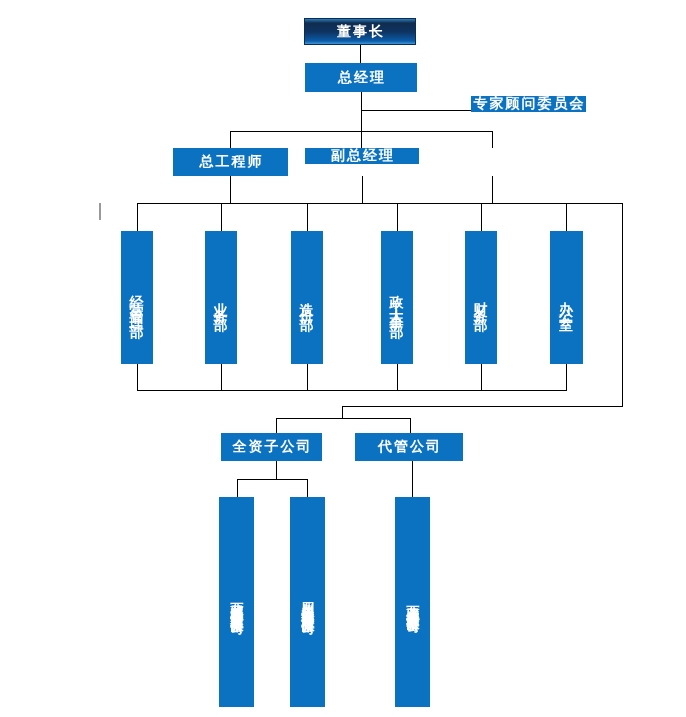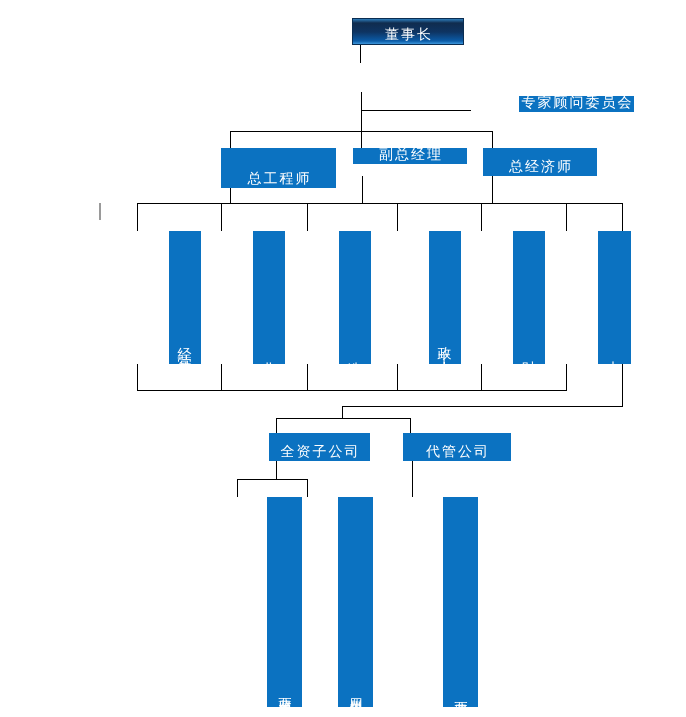--- a/index.html
+++ b/index.html
@@ -5,22 +5,22 @@
   html,body{margin:0;padding:0;background:#fff;}
   .canvas{
     position:relative;width:686px;height:717px;background:#ffffff;overflow:hidden;
     font-family:"Liberation Sans","DejaVu Sans",sans-serif;
   }
   .line{position:absolute;background:#000000;}
   .line.v{width:1px;}
   .line.h{height:1px;}
   .line.gray{background:#9a9a9a;width:2px;}
   .node{
-    position:absolute;display:flex;align-items:flex-end;justify-content:center;
-    background:#0b72c1;color:#ffffff;font-weight:normal;box-sizing:border-box;margin-left:48px;
+    position:absolute;display:flex;align-items:center;justify-content:center;
+    background:#0b72c1;color:#ffffff;font-weight:bold;box-sizing:border-box;
   }
   .node span{display:block;white-space:nowrap;}
   .node.h-text{font-size:14px;}
   .node.h-text span{letter-spacing:2px;margin-right:-2px;}
   .node.chairman{
     background:linear-gradient(180deg,#2d7cba 0%,#102c4e 16%,#0e3462 52%,#0b5ca8 88%,#3d97dc 100%);
     border:1px solid #0a2d52;
   }
   .node.v-text span{
     writing-mode:vertical-rl;text-orientation:upright;
@@ -72,33 +72,33 @@
   <div class="line v" style="left:237px;top:479px;height:18px"></div>
   <div class="line v" style="left:307px;top:479px;height:18px"></div>
   <div class="line v" style="left:412px;top:461px;height:36px"></div>
 
   <div class="line v gray" style="left:99px;top:203px;height:17px"></div>
 
   <div class="node h-text chairman" style="left:304px;top:18px;width:112px;height:27px">
     <span>董事长</span>
   </div>
 
+  <div class="node h-text" style="left:305px;top:63px;width:112px;height:29px">
+    <span>总经理</span>
+  </div>
 
   <div class="node h-text" style="left:471px;top:96px;width:115px;height:16px">
     <span>专家顾问委员会</span>
   </div>
 
-  <div class="node h-text" style="left:173px;top:148px;width:115px;height:40px">
+  <div class="node h-text" style="left:173px;top:148px;width:115px;height:28px">
     <span>总工程师</span>
   </div>
   <div class="node h-text" style="left:305px;top:148px;width:114px;height:16px">
     <span>副总经理</span>
-  </div>
-  <div class="node h-text" style="left:435px;top:148px;width:114px;height:28px">
-    <span>总经济师</span>
   </div>
 
   <div class="node v-text dept" style="left:121px;top:231px;width:32px;height:133px">
     <span>经营管理部</span>
   </div>
   <div class="node v-text dept" style="left:205px;top:231px;width:32px;height:133px">
     <span>业务部</span>
   </div>
   <div class="node v-text dept" style="left:291px;top:231px;width:32px;height:133px">
     <span>造价部</span>

